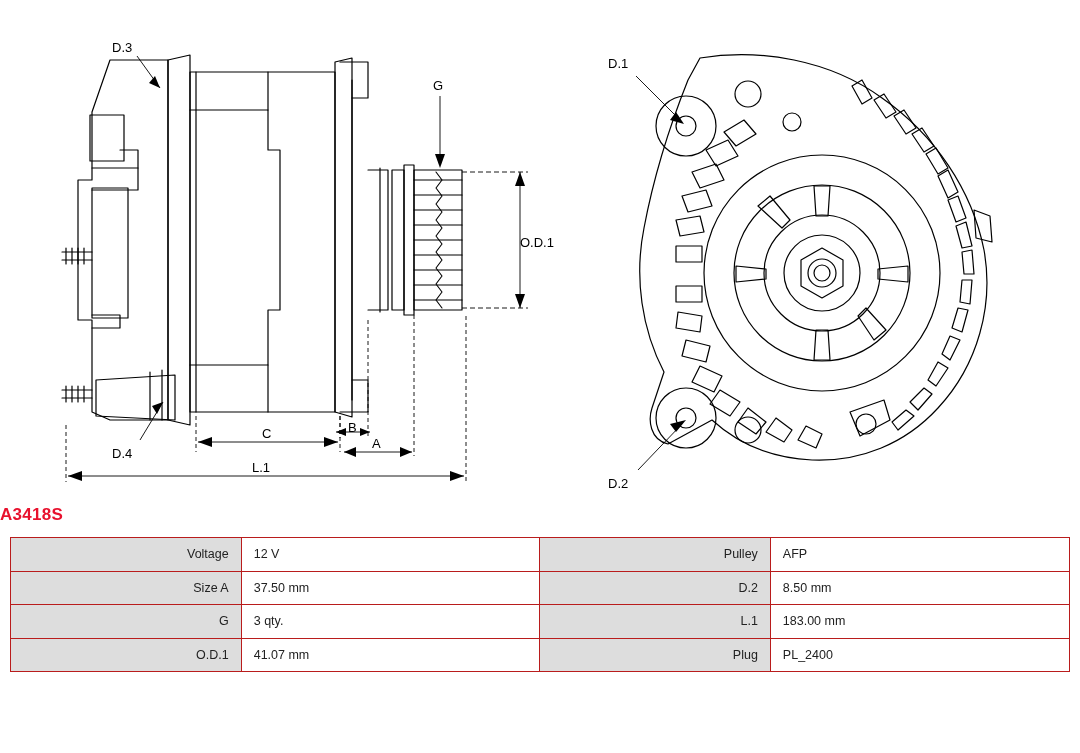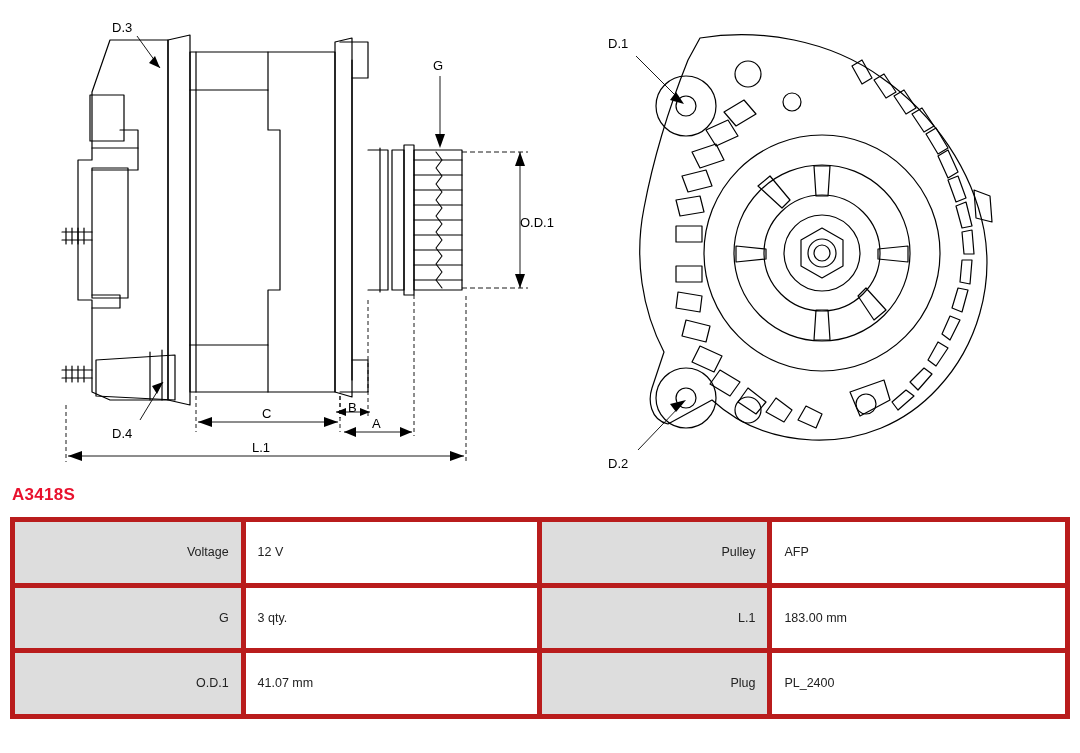--- a/index.html
+++ b/index.html
@@ -12,49 +12,50 @@
     height: 753px;
     font-family: "Liberation Sans", sans-serif;
     color: #1a1a1a;
     position: relative;
     overflow: hidden;
   }
   .page {
     position: relative;
     width: 1080px;
     height: 597px;
+    margin-top: 20px;
   }
   .drawing {
     position: absolute;
     left: 0;
     top: 0;
     width: 1080px;
     height: 480px;
   }
   .part-number {
     position: absolute;
-    left: 12px;
+    left: 0;
     top: 485px;
     font-size: 17px;
     font-weight: bold;
     color: #e8112d;
     letter-spacing: 0.3px;
   }
   table.specs {
     position: absolute;
     left: 10px;
     top: 517px;
     width: 1060px;
     border-collapse: collapse;
     font-size: 12.5px;
   }
   table.specs td {
-    border: 5px solid #b91c1c;
+    border: 1px solid #b91c1c;
     height: 32.5px;
-    padding: 14px 12px;
+    padding: 0 12px;
     vertical-align: middle;
   }
   td.label {
     background: #dddddd;
     text-align: right;
     width: 210px;
     color: #222;
   }
   td.value {
     background: #ffffff;
@@ -253,20 +254,26 @@
 
   <table class="specs">
     <tbody>
       <tr>
         <td class="label">Voltage</td>
         <td class="value">12 V</td>
         <td class="label">Pulley</td>
         <td class="value">AFP</td>
       </tr>
       <tr>
+        <td class="label">Size A</td>
+        <td class="value">37.50 mm</td>
+        <td class="label">D.2</td>
+        <td class="value">8.50 mm</td>
+      </tr>
+      <tr>
         <td class="label">G</td>
         <td class="value">3 qty.</td>
         <td class="label">L.1</td>
         <td class="value">183.00 mm</td>
       </tr>
       <tr>
         <td class="label">O.D.1</td>
         <td class="value">41.07 mm</td>
         <td class="label">Plug</td>
         <td class="value">PL_2400</td>

